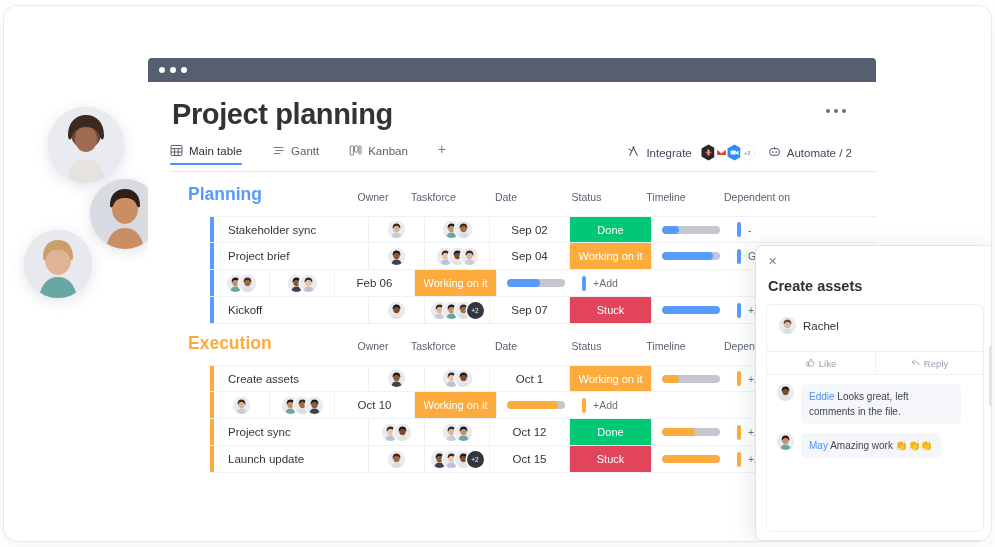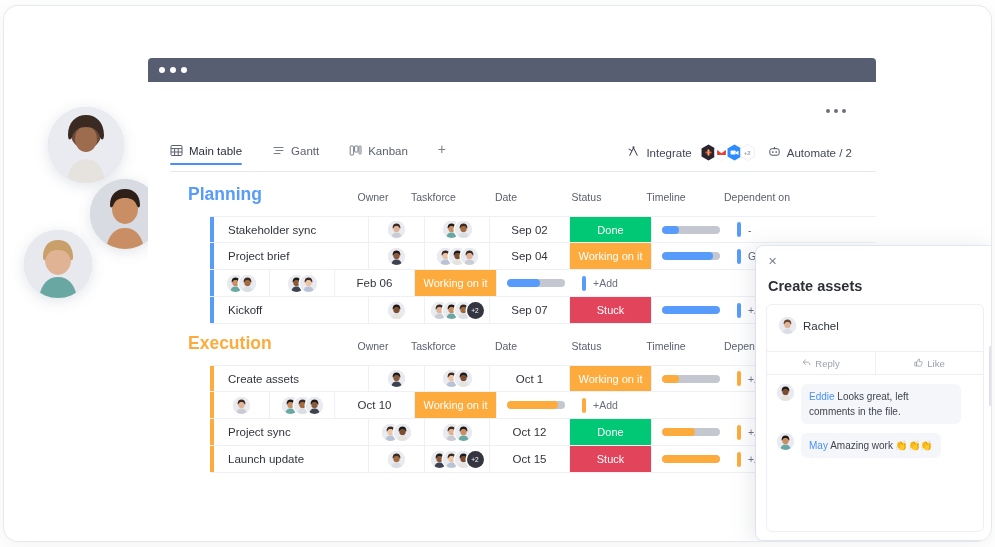--- a/index.html
+++ b/index.html
@@ -278,20 +278,21 @@
     </div>
 
     <div class="titlebar">
       <span class="tb-dot"></span>
       <span class="tb-dot"></span>
       <span class="tb-dot"></span>
     </div>
 
     <div class="board">
 
+      <div class="board-title">Project planning</div>
       <div class="dots-menu">
           <i></i>
           <i></i>
           <i></i>
         </div>
 
       <div class="tabs">
         <div class="tab active">
           <span>
             <svg width="13" height="13" viewBox="0 0 13 13" fill="none" stroke="#5a5f6d" stroke-width="1">
@@ -881,35 +882,35 @@
                   <path d="M4.6 6.6c0-2.7 1.6-4.2 3.9-4.2s3.9 1.5 3.9 4.2c0 1-.6.8-.9.3-.5-1.5-1.5-2-3-2s-2.5.5-3 2c-.3.5-.9.7-.9-.3z" fill="#6b4a33"></path>
                   <path d="M3.4 17c.5-3.6 2.3-5.3 5.1-5.3s4.6 1.7 5.1 5.3z" fill="#d9dde4"></path>
                 </svg>
             </span>
             <span class="uc-name">Rachel</span>
           </div>
         </div>
         <div class="uc-actions">
           <div class="uc-act">
             <span>
+              <svg width="9" height="9" viewBox="0 0 10 10" fill="none" stroke="#9ba0ad" stroke-width="0.9">
+                  <path d="M3 9V4.4L5.3 1c.7 0 1 .5.8 1.2L5.7 4h2.5c.7 0 1.1.6.9 1.2l-.9 3c-.1.5-.5.8-1 .8z"></path>
+                  <rect x="0.8" y="4.4" width="2" height="4.6" rx="0.4"></rect>
+                </svg>
+            </span>
+            <span>Like</span>
+          </div>
+          <div class="uc-act">
+            <span>
               <svg width="9" height="9" viewBox="0 0 10 10" fill="none" stroke="#9ba0ad" stroke-width="0.9" stroke-linecap="round">
                   <path d="M4 2L1.2 4.6L4 7.2"></path>
                   <path d="M1.6 4.6h4.2c2 0 3 1.1 3 3"></path>
                 </svg>
             </span>
             <span>Reply</span>
-          </div>
-          <div class="uc-act">
-            <span>
-              <svg width="9" height="9" viewBox="0 0 10 10" fill="none" stroke="#9ba0ad" stroke-width="0.9">
-                  <path d="M3 9V4.4L5.3 1c.7 0 1 .5.8 1.2L5.7 4h2.5c.7 0 1.1.6.9 1.2l-.9 3c-.1.5-.5.8-1 .8z"></path>
-                  <rect x="0.8" y="4.4" width="2" height="4.6" rx="0.4"></rect>
-                </svg>
-            </span>
-            <span>Like</span>
           </div>
         </div>
         <div class="replies" id="replies">
             <div class="reply">
               <span class="av av-single">
                 <svg viewBox="0 0 17 17">
                   <rect width="17" height="17" fill="#e9ebf0"></rect>
                   <ellipse cx="8.5" cy="7.5" rx="3.2" ry="3.8" fill="#7d4c2e"></ellipse>
                   <path d="M4.6 6.7c0-2.8 1.6-4.3 3.9-4.3s3.9 1.5 3.9 4.3c0 1-.6.8-.9.3-.5-1.5-1.5-2-3-2s-2.5.5-3 2c-.3.5-.9.7-.9-.3z" fill="#1d1a18"></path>
                   <path d="M3.2 17c.5-3.7 2.4-5.4 5.3-5.4s4.8 1.7 5.3 5.4z" fill="#e6e3df"></path>

